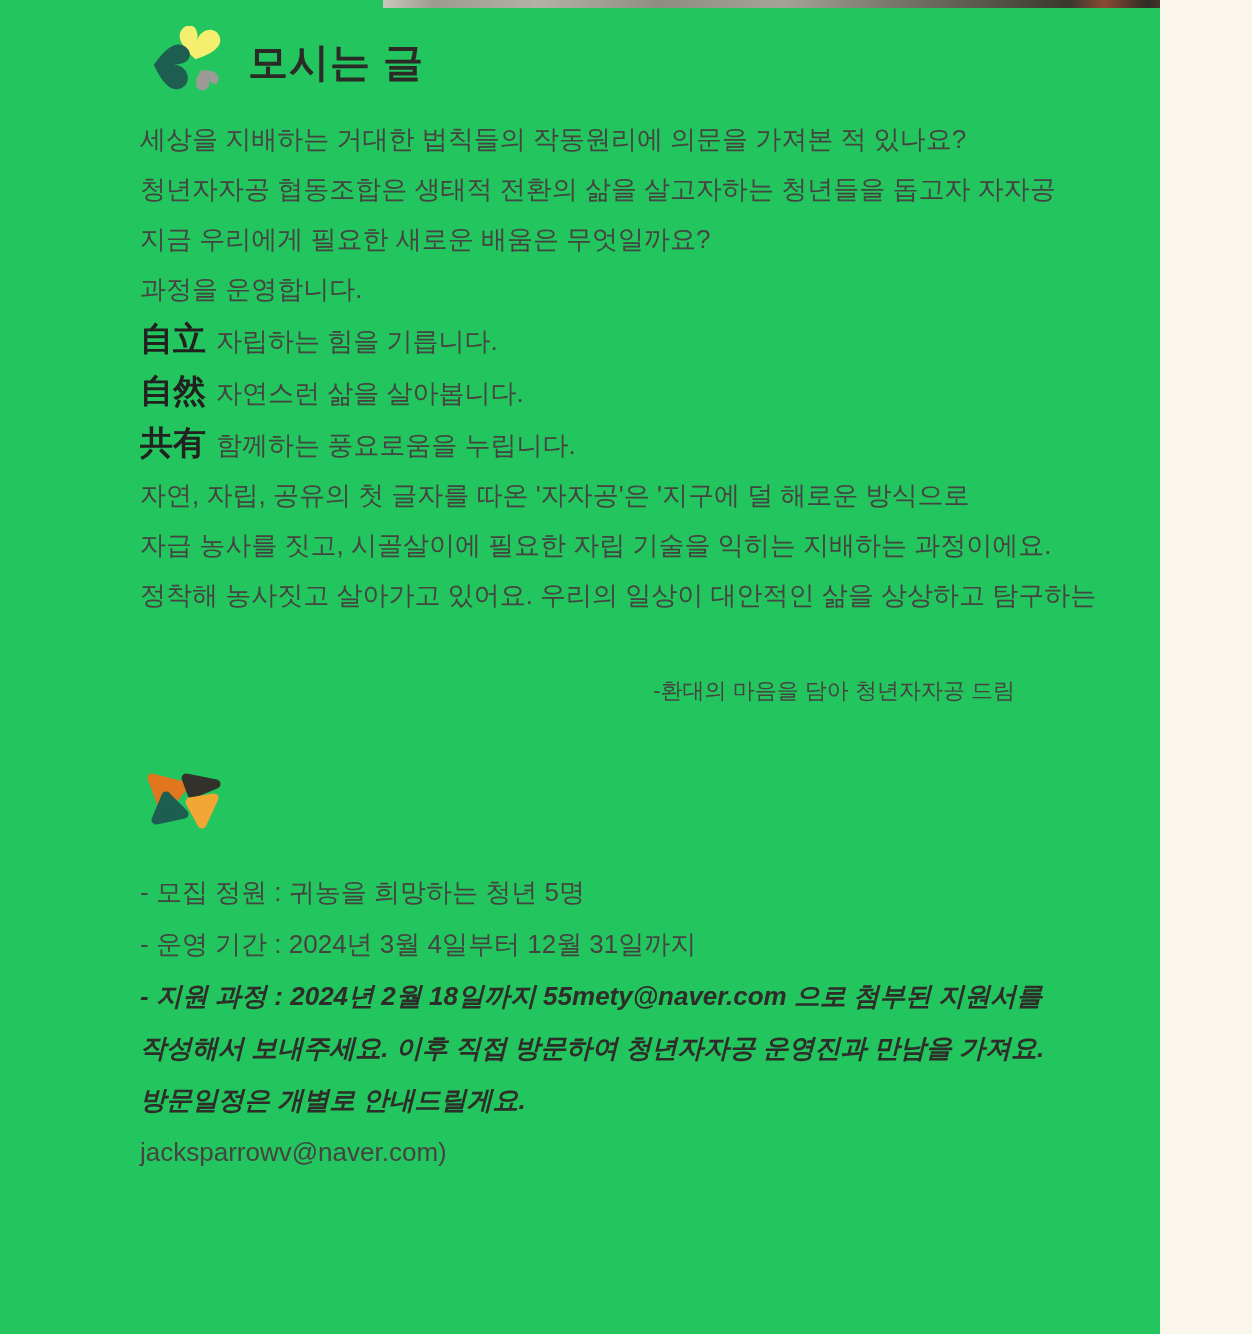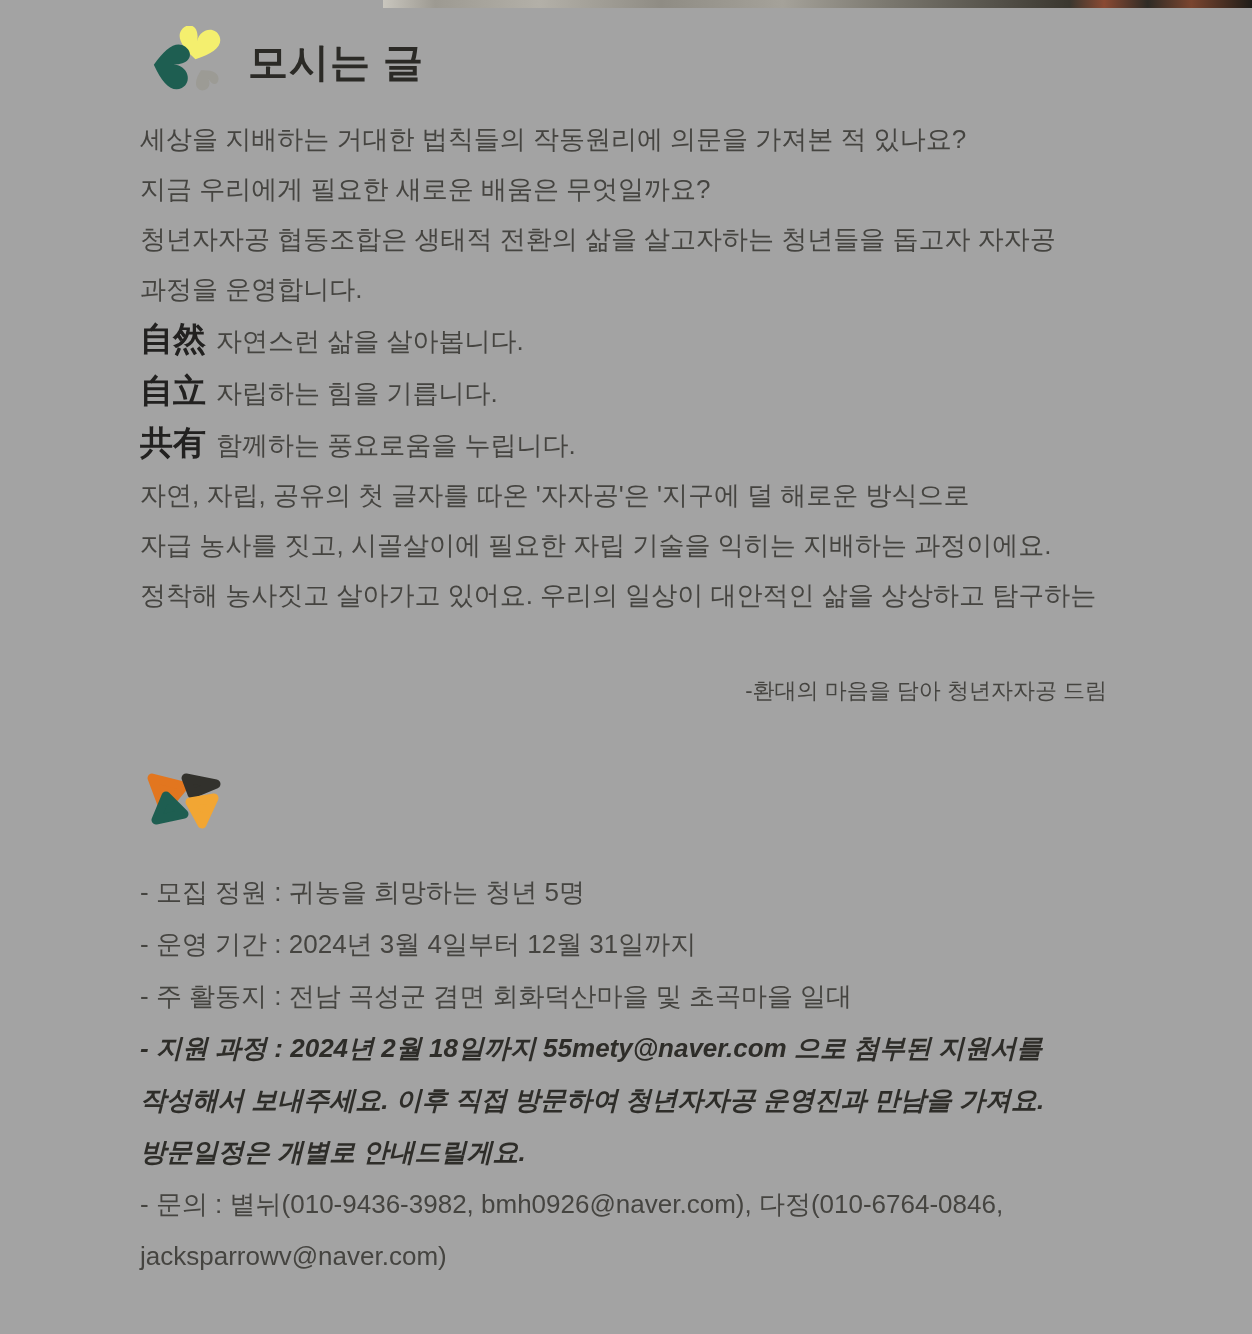--- a/index.html
+++ b/index.html
@@ -1,22 +1,22 @@
 <!DOCTYPE html>
 <html><head>
 <meta charset="utf-8">
 <style>
   * { margin: 0; padding: 0; box-sizing: border-box; }
   html, body { background: #faf6ec; }
   body { font-family: "Liberation Sans", sans-serif; }
   .page {
     position: relative;
-    width: 1252px;
+    width: 1160px;
     height: 1334px;
-    background: #a3a3a3;
+    background: #22c55e;
     overflow: hidden;
     color: #454440;
   }
   
   .photo-edge {
     position: absolute;
     top: 0; left: 383px;
     width: 869px; height: 8px;
     background: linear-gradient(to right,
       #c9c6be 0%, #9d9a92 6%, #b3b0a8 18%, #8f8c84 32%, #a5a29a 46%,
@@ -81,26 +81,26 @@
               <path d="M30 34 C30 21, 44 16, 50 25 C55 33, 48 42, 32 51 C16 42, 9 33, 14 25 C20 16, 30 21, 30 34 Z" fill="#1e5e51" transform="rotate(95 30 38) scale(1.15) translate(-4 -4)"></path>
               <path d="M64 52 C64 44, 73 41, 77 47 C80 52, 76 58, 66 63 C56 58, 52 52, 55 47 C59 41, 64 44, 64 52 Z" fill="#9c9b95" transform="rotate(150 66 53)"></path>
             </g>
           </svg>
         </span>
         <h1>모시는 글</h1>
       </div>
 
       <div class="body-block">
         <div class="line">세상을 지배하는 거대한 법칙들의 작동원리에 의문을 가져본 적 있나요?</div>
+        <div class="line">청년자자공 협동조합은 생태적 전환의 삶을 살고자하는 청년들을 돕고자 자자공</div>
         <div class="line">지금 우리에게 필요한 새로운 배움은 무엇일까요?</div>
-        <div class="line">청년자자공 협동조합은 생태적 전환의 삶을 살고자하는 청년들을 돕고자 자자공</div>
         <div class="line">과정을 운영합니다.</div>
 
+        <div class="line"><span class="hanja">自立</span><span>자립하는 힘을 기릅니다.</span></div>
         <div class="line"><span class="hanja">自然</span><span>자연스런 삶을 살아봅니다.</span></div>
-        <div class="line"><span class="hanja">自立</span><span>자립하는 힘을 기릅니다.</span></div>
         <div class="line"><span class="hanja">共有</span><span>함께하는 풍요로움을 누립니다.</span></div>
 
         <div class="line">자연, 자립, 공유의 첫 글자를 따온 '자자공'은 '지구에 덜 해로운 방식으로</div>
         <div class="line">자급 농사를 짓고, 시골살이에 필요한 자립 기술을 익히는 지배하는 과정이에요.</div>
         <div class="line">정착해 농사짓고 살아가고 있어요. 우리의 일상이 대안적인 삶을 상상하고 탐구하는</div>
       </div>
 
       <div class="signoff">-환대의 마음을 담아 청년자자공 드림</div>
     </section>
 
@@ -114,23 +114,21 @@
               <path d="M16 56 L26 32 L44 50 Z" fill="#1e5e51" stroke="#1e5e51" stroke-width="9"></path>
               <path d="M50 38 L74 34 L62 60 Z" fill="#f2a633" stroke="#f2a633" stroke-width="9"></path>
             </g>
           </svg>
         </span>
       </div>
 
       <div class="list-block">
         <div class="line">- 모집 정원 : 귀농을 희망하는 청년 5명</div>
         <div class="line">- 운영 기간 : 2024년 3월 4일부터 12월 31일까지</div>
-        <div class="line">- 주 활동지 : 전남 곡성군 겸면 회화덕산마을 및 초곡마을 일대</div>
         <div class="line bold">- 지원 과정 : 2024년 2월 18일까지 55mety@naver.com 으로 첨부된 지원서를</div>
         <div class="line bold">작성해서 보내주세요. 이후 직접 방문하여 청년자자공 운영진과 만남을 가져요.</div>
         <div class="line bold">방문일정은 개별로 안내드릴게요.</div>
-        <div class="line">- 문의 : 볕뉘(010-9436-3982, bmh0926@naver.com), 다정(010-6764-0846,</div>
         <div class="line">jacksparrowv@naver.com)</div>
       </div>
     </section>
 
   </div>
 </div>
 
 </body></html>

